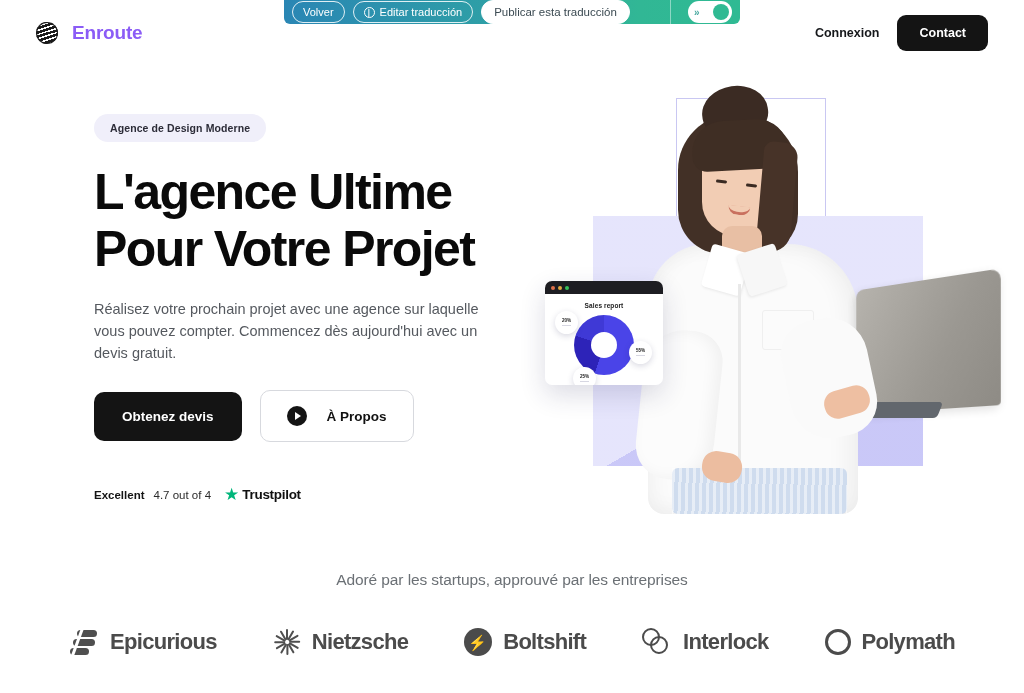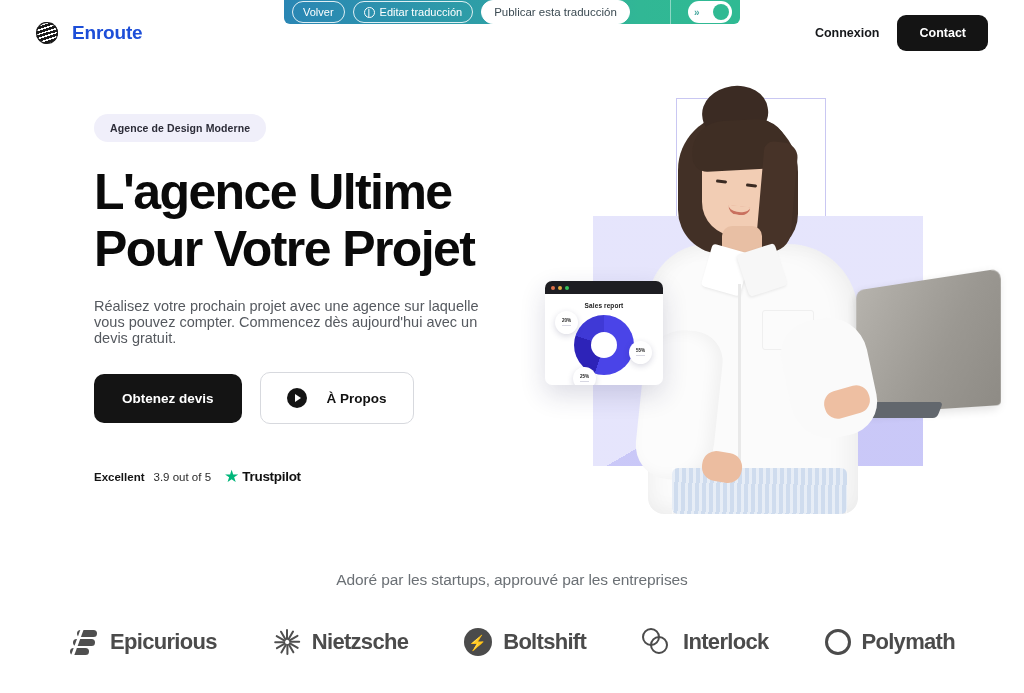--- a/index.html
+++ b/index.html
@@ -54,42 +54,42 @@
     position:absolute; top:0; left:0; width:1024px; height:66px;
     display:flex; align-items:center; padding:0 36px; z-index:10;
   }
   .brand{ display:flex; align-items:center; gap:14px; }
   .brand-mark{
     width:22px;height:22px;border-radius:50%;
     background:
       repeating-linear-gradient(-18deg,#1b1b1b 0 2.5px,#ffffff 2.5px 4px);
     box-shadow:inset 0 0 0 1px #1b1b1b;
   }
-  .brand-name{ font-size:19px; font-weight:bold; color:#1d4ed8; letter-spacing:-.2px; }
+  .brand-name{ font-size:19px; font-weight:bold; color:#8b5cf6; letter-spacing:-.2px; }
   .nav-right{ margin-left:auto; display:flex; align-items:center; gap:18px; }
   .nav-link{ font-size:12.5px; font-weight:bold; color:#15171a; cursor:pointer; }
   .btn-contact{
     background:#141414; color:#ffffff; font-size:12.5px; font-weight:bold;
     border:none; border-radius:9px; padding:11px 22px; cursor:pointer;
   }
 
   
   .hero{ position:absolute; top:66px; left:0; width:1024px; height:460px; }
   .hero-left{ position:absolute; left:94px; top:48px; width:420px; }
   .badge{
     display:inline-block; background:#f0effa; color:#2c2c38;
     font-size:10.5px; font-weight:bold; border-radius:999px;
     padding:8px 16px; letter-spacing:.1px;
   }
   .hero-title{
     margin-top:22px; font-size:50px; line-height:57px; font-weight:bold;
     letter-spacing:-1.6px; color:#0a0a0a;
   }
   .hero-sub{
-    margin-top:20px; font-size:14.5px; line-height:16px; color:#55595f;
+    margin-top:20px; font-size:14.5px; line-height:22px; color:#55595f;
     width:412px;
   }
   .hero-actions{ margin-top:26px; display:flex; align-items:center; gap:18px; }
   .btn-primary{
     background:#141414; color:#fff; font-size:13.5px; font-weight:bold;
     border:none; border-radius:10px; padding:17px 28px; cursor:pointer;
   }
   .btn-ghost{
     background:#fff; color:#111; font-size:13.5px; font-weight:bold;
     border:1.5px solid #d7d9de; border-radius:10px; padding:15px 26px;
@@ -356,21 +356,21 @@
     <div class="hero-actions">
       <button class="btn-primary">Obtenez devis</button>
       <button class="btn-ghost">
         <span class="play-dot"></span>
         <span>À Propos</span>
       </button>
     </div>
 
     <div class="rating">
       <span class="rating-strong">Excellent</span>
-      <span class="rating-text">3.9 out of 5</span>
+      <span class="rating-text">4.7 out of 4</span>
       <span class="tp">
         <span class="tp-star">★</span>
         <span class="tp-name">Trustpilot</span>
       </span>
     </div>
   </div>
 
   <div class="hero-art">
     <div class="art-outline"></div>
     <div class="art-square"></div>

